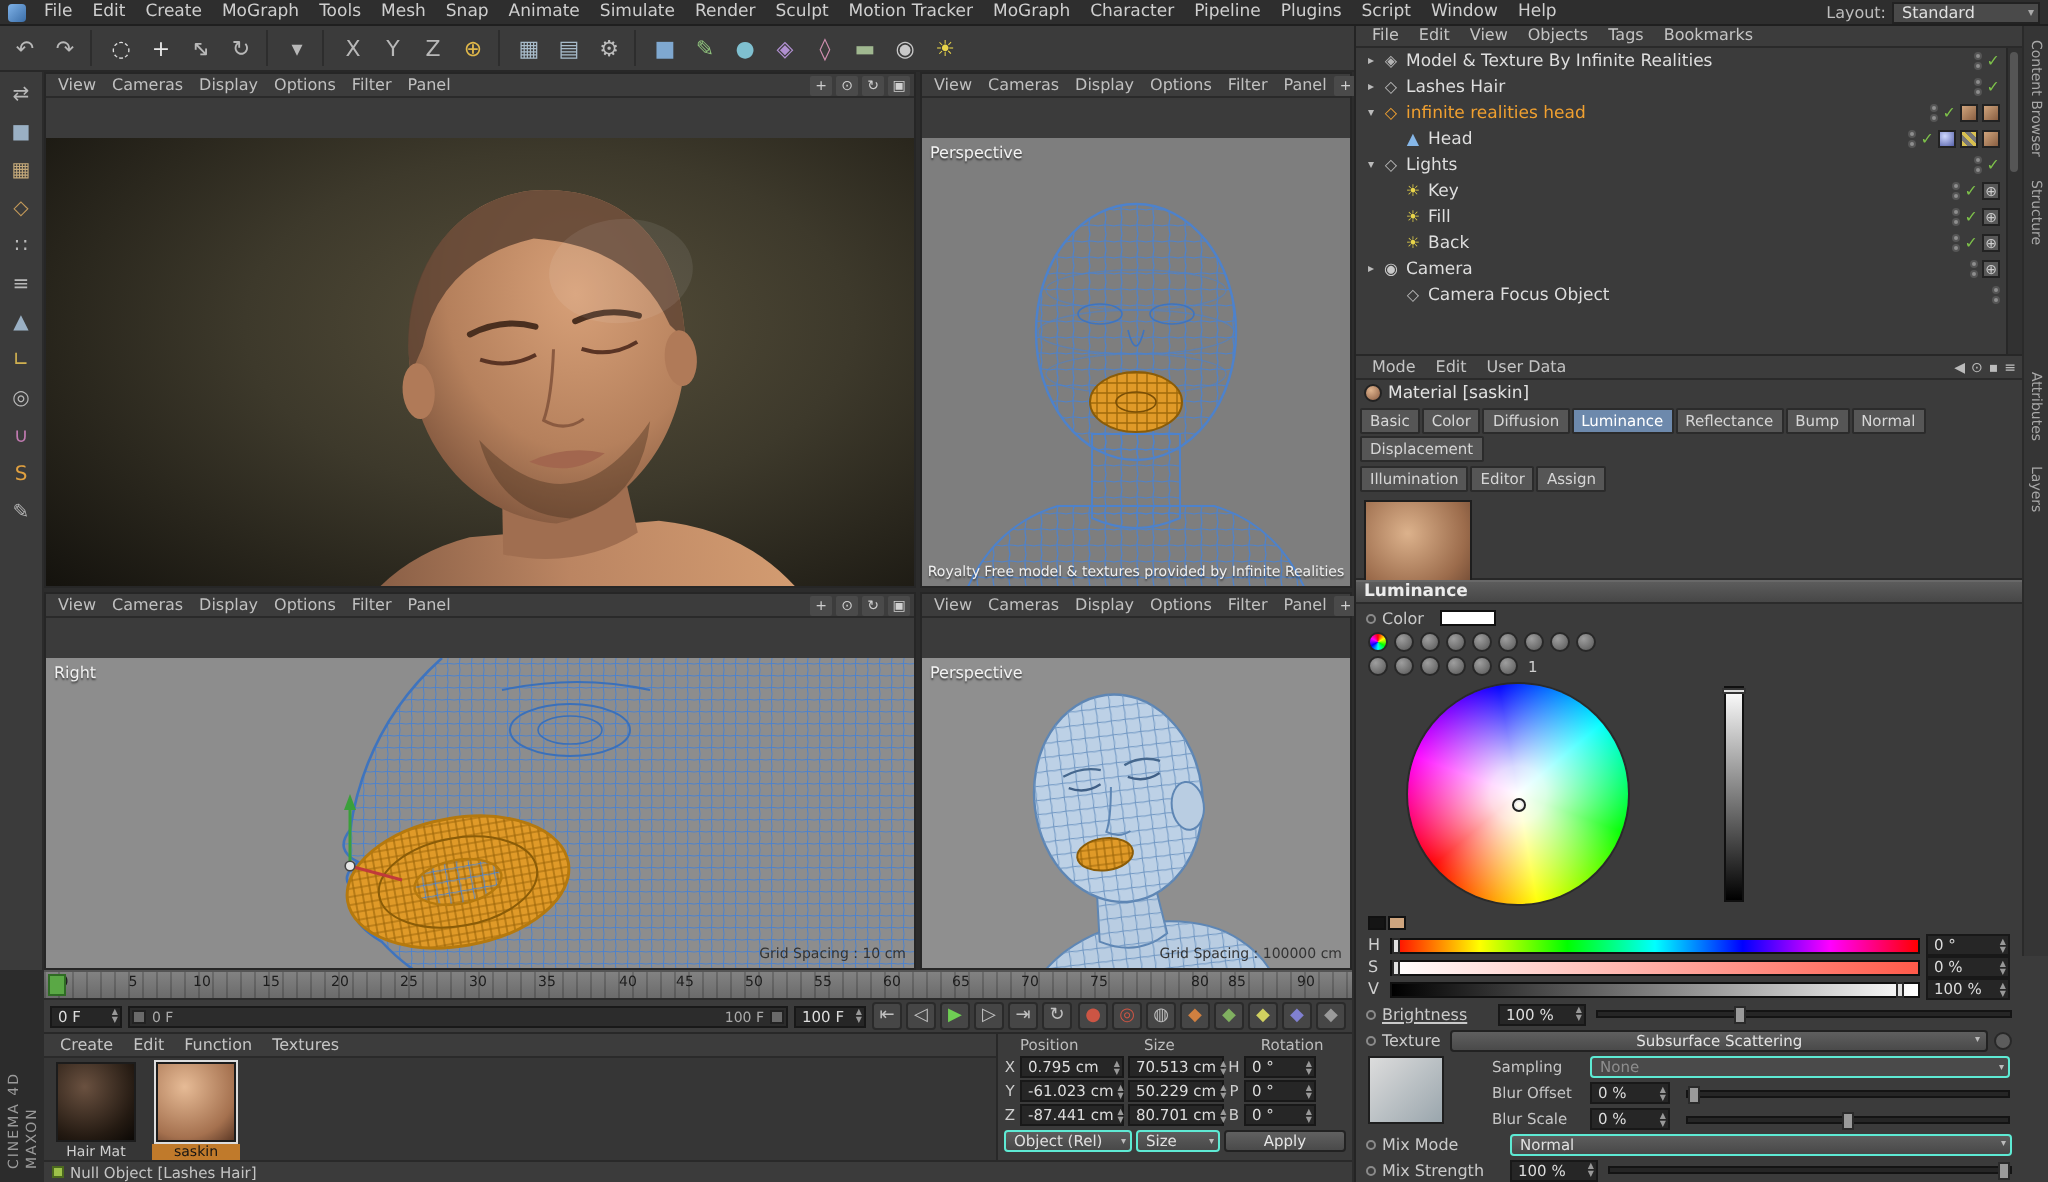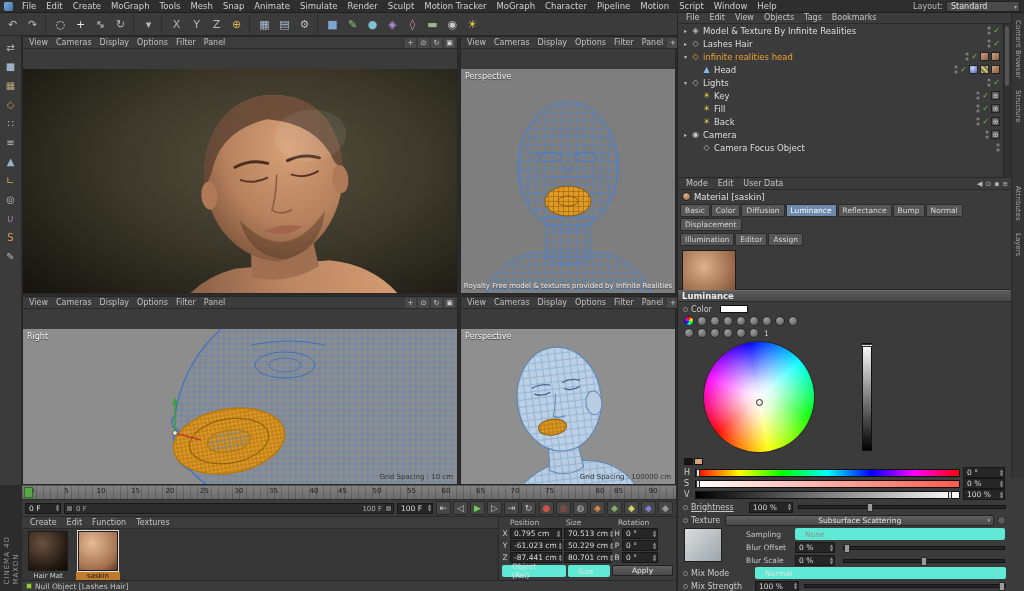--- a/index.html
+++ b/index.html
@@ -46,37 +46,37 @@
 .range .rl{left:1px;} .range .rr{right:1px;}
 .range .range-lab-l{position:absolute;left:11px;top:1px;font-size:7px;color:#aaa;}
 .range .range-lab-r{position:absolute;right:11px;top:1px;font-size:7px;color:#aaa;}
 .sbtn{width:15px;height:14px;display:inline-flex;align-items:center;justify-content:center;font-size:9px;color:#c0c0c0;background:#464646;border:1px solid #2a2a2a;border-radius:2px;}
 
 .fld{display:inline-flex;align-items:center;justify-content:space-between;background:#262626;border:1px solid #181818;height:11px;padding:0 1px 0 3px;min-width:36px;font-size:7.5px;color:#dcdcdc;}
 .fval{white-space:nowrap;}
 .steppers{display:inline-flex;flex-direction:column;margin-left:2px;line-height:3.6px;}
 .steppers::before{content:"▲";font-size:4px;color:#999;}
 .steppers::after{content:"▼";font-size:4px;color:#999;}
-.dd{display:inline-flex;align-items:center;background:linear-gradient(#5d5d5d,#484848);border:6px solid #5eead4;height:11px;padding:0 10px 0 4px;font-size:7.5px;color:#e0e0e0;position:relative;border-radius:2px;}
+.dd{display:inline-flex;align-items:center;background:linear-gradient(#5d5d5d,#484848);border:1px solid #5eead4;height:11px;padding:0 10px 0 4px;font-size:7.5px;color:#e0e0e0;position:relative;border-radius:2px;}
 .dd::after{content:"▾";position:absolute;right:2px;font-size:5px;color:#bbb;}
 .btn{display:inline-flex;align-items:center;justify-content:center;background:linear-gradient(#606060,#4a4a4a);border:1px solid #222;height:11px;font-size:7.5px;color:#e6e6e6;border-radius:2px;}
 
 .mats{position:absolute;left:22px;top:516px;width:476px;height:64px;background:#363636;border-top:1px solid #282828;}
 .pmenu{height:12px;background:#3c3c3c;border-bottom:1px solid #2a2a2a;display:flex;align-items:center;padding:0 3px;}
 .pmitem{padding:0 5px;font-size:8px;color:#c4c4c4;white-space:nowrap;}
 #mat-list{display:flex;gap:6px;padding:2px 4px;}
 .mat-item{width:44px;text-align:center;}
 .mat-thumb{width:40px;height:40px;border:1px solid #1c1c1c;margin:0 auto;}
 .mat-hair{background:radial-gradient(circle at 35% 30%,#6a5140,#241a12 70%,#0b0805);}
 .mat-skin{background:radial-gradient(circle at 35% 30%,#e6bb96,#a5714f 70%,#5d3926);outline:1px solid #ddd;}
 .mat-label{font-size:7px;color:#cfcfcf;margin-top:1px;overflow:hidden;white-space:nowrap;}
 .mat-label.sel{background:#c07a2b;color:#141414;}
 
 .coords{position:absolute;left:498px;top:516px;width:178px;height:64px;background:#3b3b3b;border-top:1px solid #282828;border-left:1px solid #282828;padding:1px 3px;}
-#coord-heads{display:flex;gap:2px;padding-left:8px;}
+#coord-heads{display:flex;gap:14px;padding-left:8px;}
 .chead{font-size:7.5px;color:#bdbdbd;}
 .chead:nth-child(1){width:54px;} .chead:nth-child(2){width:50px;} .chead:nth-child(3){width:48px;}
 .crow{display:flex;align-items:center;gap:2px;margin-top:1px;}
 .caxis{width:6px;font-size:7.5px;color:#cfcfcf;text-align:center;}
 .coords-bottom{display:flex;gap:2px;margin-top:2px;}
 
 .status{position:absolute;left:22px;top:580px;width:654px;height:11px;background:#3b3b3b;border-top:1px solid #292929;display:flex;align-items:center;gap:3px;padding:0 4px;font-size:7.5px;color:#c4c4c4;}
 .status .sicon{width:6px;height:6px;background:#9ec24a;border:1px solid #4c6a1e;}
 
 .rpanel{position:absolute;left:677px;top:12px;right:0;bottom:0;background:#3b3b3b;border-left:1px solid #242424;}
@@ -170,21 +170,21 @@
         <span class="mitem">Mesh</span>
         <span class="mitem">Snap</span>
         <span class="mitem">Animate</span>
         <span class="mitem">Simulate</span>
         <span class="mitem">Render</span>
         <span class="mitem">Sculpt</span>
         <span class="mitem">Motion Tracker</span>
         <span class="mitem">MoGraph</span>
         <span class="mitem">Character</span>
         <span class="mitem">Pipeline</span>
-        <span class="mitem">Motion</span>
+        <span class="mitem">Plugins</span>
         <span class="mitem">Script</span>
         <span class="mitem">Window</span>
         <span class="mitem">Help</span>
       </span>
     <div class="layout-box">
       <span>Layout:</span>
       <span class="layout-select">Standard</span>
     </div>
   </div>
 

